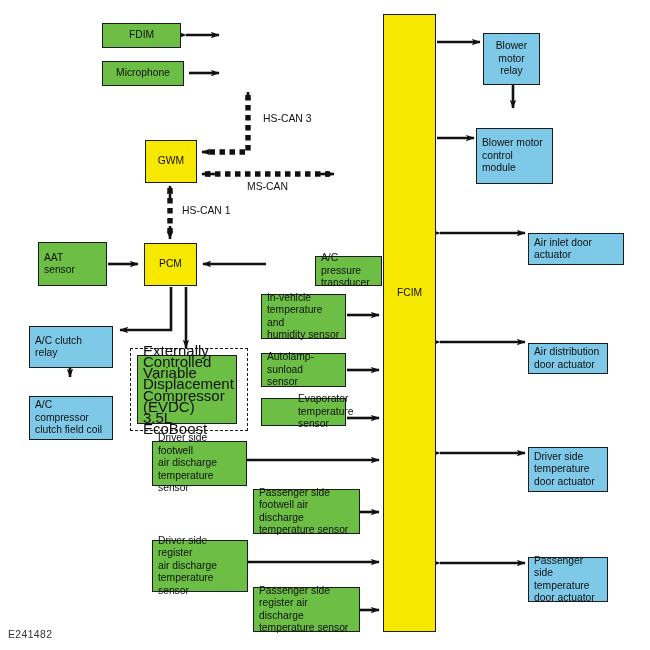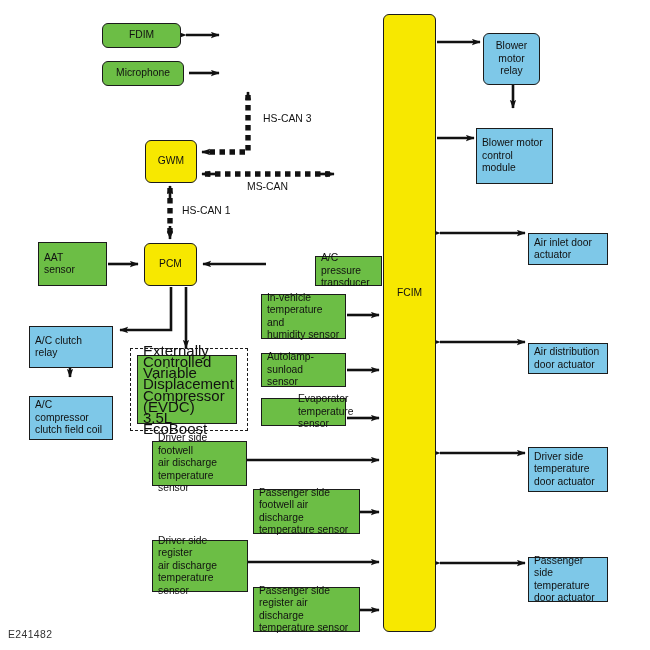--- a/index.html
+++ b/index.html
@@ -6,21 +6,21 @@
   html,body{margin:0;padding:0;background:#ffffff;}
   body{font-family:"Liberation Sans",sans-serif;}
   #stage{position:relative;width:650px;height:650px;background:#ffffff;overflow:hidden;}
   #svg-layer{position:absolute;left:0;top:0;width:650px;height:650px;}
   .node{position:absolute;box-sizing:border-box;border:1.6px solid #1b1b1b;
         display:flex;flex-direction:column;justify-content:center;
         font-size:10.3px;line-height:12.4px;color:#111111;padding:3px 5px;}
   .node.green{background:#6cbe45;}
   .node.blue{background:#7ec8e8;margin-top:16px;}
   .node.yellow{background:#f7e800;}
-  .center{text-align:center;align-items:center;border-radius:6px;}
+  .center{text-align:center;align-items:center;}
   .left{text-align:left;align-items:flex-start;}
   .node span{display:block;white-space:pre-line;}
   .dashbox{position:absolute;box-sizing:border-box;border:1.7px dashed #1b1b1b;background:transparent;}
   .buslabel{position:absolute;font-size:10.4px;color:#111111;white-space:nowrap;}
   .figid{position:absolute;font-size:10.4px;color:#333333;letter-spacing:.4px;}
 </style>
 </head>
 <body>
 
 <div id="stage">
@@ -182,21 +182,21 @@
     <span>Blower
 motor
 relay</span>
   </div>
 
   <div class="node blue left" style="left:476px;top:112px;width:77px;height:56px;">
     <span>Blower motor
 control module</span>
   </div>
 
-  <div class="node blue left" style="left:528px;top:217px;width:80px;height:32px;">
+  <div class="node blue left" style="left:528px;top:217px;width:96px;height:32px;">
     <span>Air inlet door
 actuator</span>
   </div>
 
   <div class="node blue left" style="left:528px;top:327px;width:80px;height:31px;">
     <span>Air distribution
 door actuator</span>
   </div>
 
   <div class="node blue left" style="left:528px;top:431px;width:80px;height:45px;">

